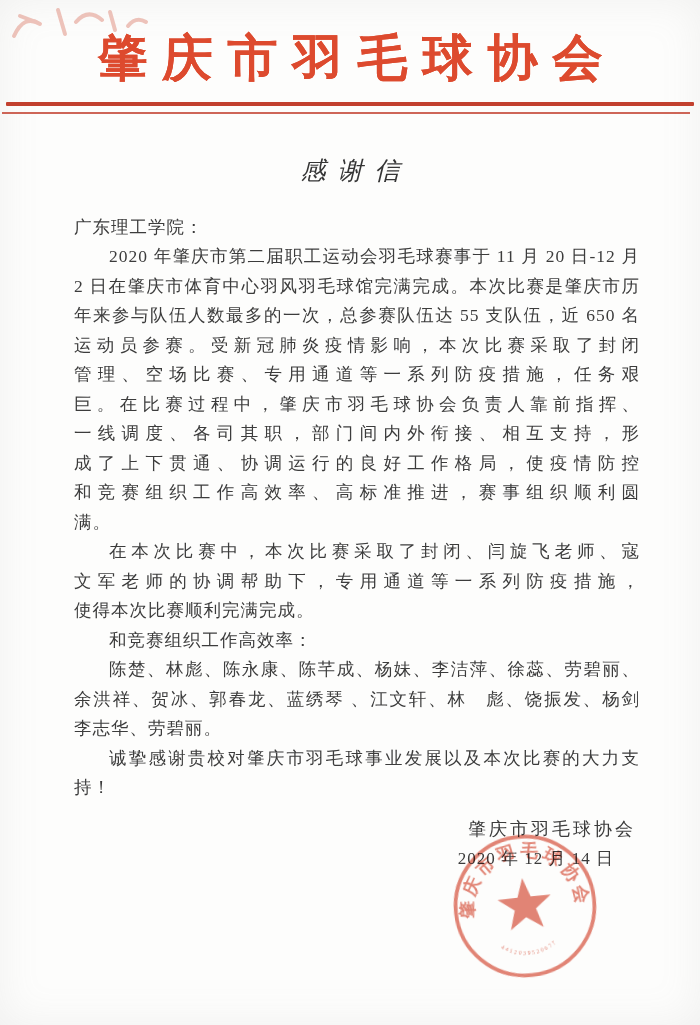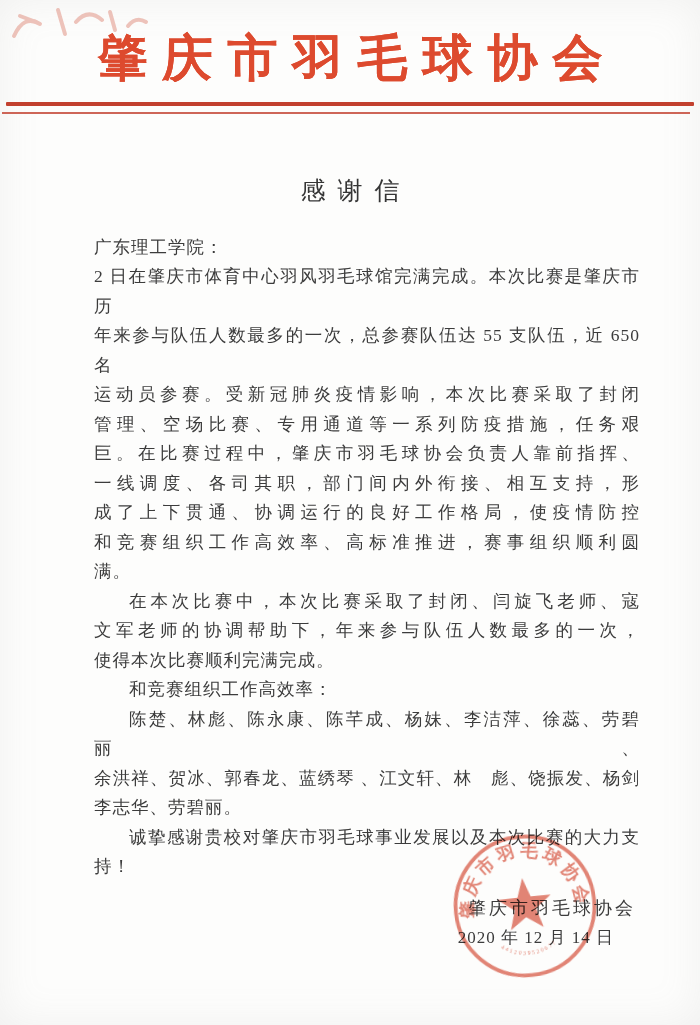--- a/index.html
+++ b/index.html
@@ -28,28 +28,29 @@
     color:var(--accent);
     letter-spacing:15px;text-indent:15px;
     font-family:"Liberation Serif","DejaVu Serif",serif;
     text-shadow:0 0 .5px var(--accent);
     white-space:nowrap;
   }
   .rule-thick{height:4px;background:var(--rule);margin:14px 6px 0 6px;border-radius:1px;}
   .rule-thin{height:2px;background:var(--rule);opacity:.8;margin:6px 10px 0 2px;}
   
   .letter-title{
-    margin-top:60px;text-align:center;
+    margin-top:40px;text-align:center;
     font-size:25px;letter-spacing:12px;text-indent:12px;
     color:#353535;
+    font-style:italic;
   }
   
   .body-block{margin:26px 60px 0 74px;font-size:17.5px;line-height:29.5px;}
   .salutation{letter-spacing:2px;}
-  .line{text-align:justify;letter-spacing:1px;margin-left:20px;}
+  .line{text-align:justify;letter-spacing:1px;}
   .line.fill{text-align-last:justify;-moz-text-align-last:justify;}
   .line.indent{text-indent:2em;}
   
   .signature{margin-top:12px;text-align:right;font-size:18px;}
   .signature-org{padding-right:4px;letter-spacing:3px;}
   .signature-date{padding-right:26px;font-size:17px;letter-spacing:1px;}
   
   .stamp{
     position:absolute;left:450px;top:831px;width:150px;height:150px;
     opacity:.82;mix-blend-mode:multiply;
@@ -78,31 +79,32 @@
     <div class="org-name">肇庆市羽毛球协会</div>
     <div class="rule-thick"></div>
     <div class="rule-thin"></div>
   </div>
 
   <div class="letter-title">感谢信</div>
 
   <div class="body-block">
     <div class="line salutation">广东理工学院：</div>
     <div id="body-lines">
+        <div class="line fill indent">2020 年肇庆市第二届职工运动会羽毛球赛事于 11 月 20 日-12 月</div>
         <div class="line fill">2 日在肇庆市体育中心羽风羽毛球馆完满完成。本次比赛是肇庆市历</div>
         <div class="line fill">年来参与队伍人数最多的一次，总参赛队伍达 55 支队伍，近 650 名</div>
         <div class="line fill">运动员参赛。受新冠肺炎疫情影响，本次比赛采取了封闭</div>
         <div class="line fill">管理、空场比赛、专用通道等一系列防疫措施，任务艰</div>
         <div class="line fill">巨。在比赛过程中，肇庆市羽毛球协会负责人靠前指挥、</div>
         <div class="line fill">一线调度、各司其职，部门间内外衔接、相互支持，形</div>
         <div class="line fill">成了上下贯通、协调运行的良好工作格局，使疫情防控</div>
         <div class="line fill">和竞赛组织工作高效率、高标准推进，赛事组织顺利圆</div>
         <div class="line">满。</div>
         <div class="line fill indent">在本次比赛中，本次比赛采取了封闭、闫旋飞老师、寇</div>
-        <div class="line fill">文军老师的协调帮助下，年来参与队伍人数最多的一次，</div>
+        <div class="line fill">文军老师的协调帮助下，专用通道等一系列防疫措施，</div>
         <div class="line">使得本次比赛顺利完满完成。</div>
         <div class="line indent">和竞赛组织工作高效率：</div>
         <div class="line fill indent">陈楚、林彪、陈永康、陈芊成、杨妹、李洁萍、徐蕊、劳碧丽、</div>
         <div class="line fill">余洪祥、贺冰、郭春龙、蓝绣琴 、江文轩、林　彪、饶振发、杨剑</div>
         <div class="line">李志华、劳碧丽。</div>
         <div class="line fill indent">诚挚感谢贵校对肇庆市羽毛球事业发展以及本次比赛的大力支</div>
         <div class="line">持！</div>
       </div>
 
     <div class="signature">

